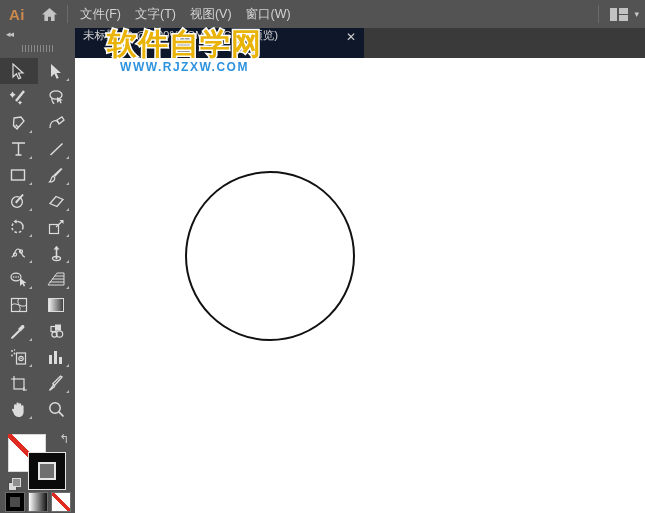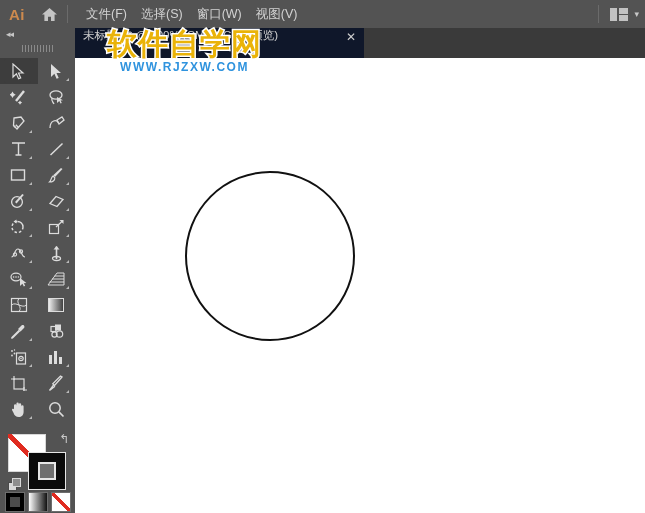--- a/index.html
+++ b/index.html
@@ -17,21 +17,21 @@
     background:#535353;display:flex;align-items:center;
   }
   .ai-logo{
     width:34px;height:28px;display:flex;align-items:center;justify-content:center;
     color:#cd8a4e;font-size:15px;font-weight:bold;letter-spacing:.5px;
   }
   .home-icon{
     width:30px;height:28px;display:flex;align-items:center;justify-content:center;
   }
   .mb-sep{width:1px;height:18px;background:#6b6b6b;margin:0 5px 0 3px;}
-  .menus{display:flex;align-items:center;margin-left:6px;}
+  .menus{display:flex;align-items:center;}
   .menu-item{
     color:#d2d2d2;font-size:12.5px;padding:4px 7px;white-space:nowrap;cursor:default;
   }
   .mb-right{
     position:absolute;right:6px;top:0;height:28px;display:flex;align-items:center;gap:6px;
   }
   .ws-icon{display:flex;align-items:center;}
   .chev{color:#c8c8c8;font-size:9px;line-height:1;}
 
   
@@ -155,23 +155,23 @@
   <div class="menubar">
     <div class="ai-logo">Ai</div>
     <div class="home-icon">
       <svg width="17" height="15" viewBox="0 0 17 15">
         <path d="M8.5 1 L16 7.5 L13.6 7.5 L13.6 14 L10 14 L10 9.8 L7 9.8 L7 14 L3.4 14 L3.4 7.5 L1 7.5 Z" fill="#c4c4c4"></path>
       </svg>
     </div>
     <div class="mb-sep"></div>
     <div class="menus">
       <div class="menu-item">文件(F)</div>
-      <div class="menu-item">选择(S)</div>
+      <div class="menu-item">文字(T)</div>
+      <div class="menu-item">视图(V)</div>
       <div class="menu-item">窗口(W)</div>
-      <div class="menu-item">视图(V)</div>
     </div>
     <div class="mb-right">
       <div class="mb-sep"></div>
       <div class="ws-icon">
         <svg width="18" height="13" viewBox="0 0 18 13">
           <rect x="0" y="0" width="7" height="13" fill="#c2c2c2"></rect>
           <rect x="9" y="0" width="9" height="6" fill="#c2c2c2"></rect>
           <rect x="9" y="7" width="9" height="6" fill="#c2c2c2"></rect>
         </svg>
       </div>

